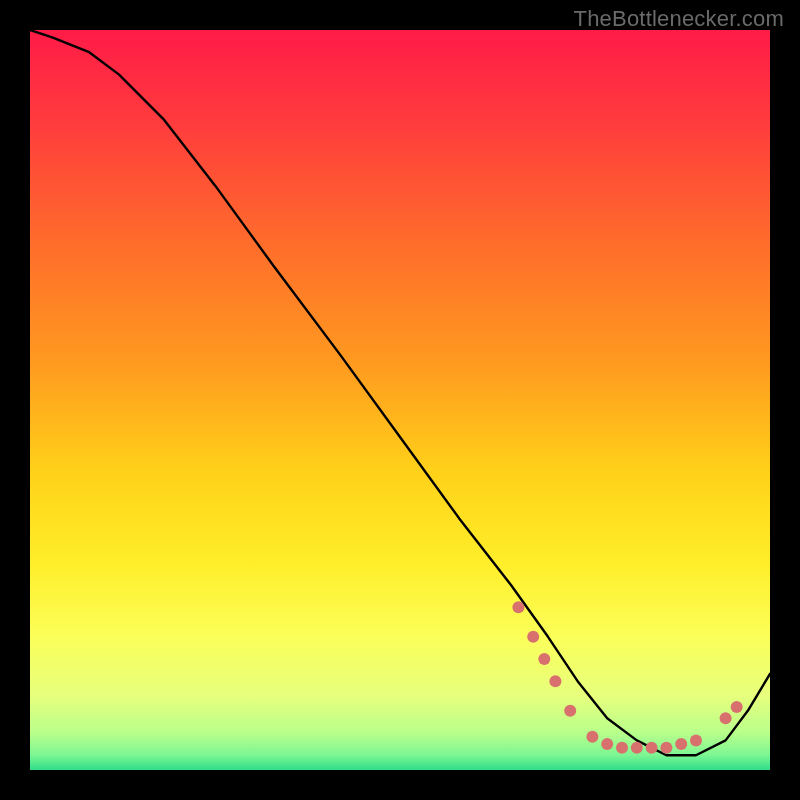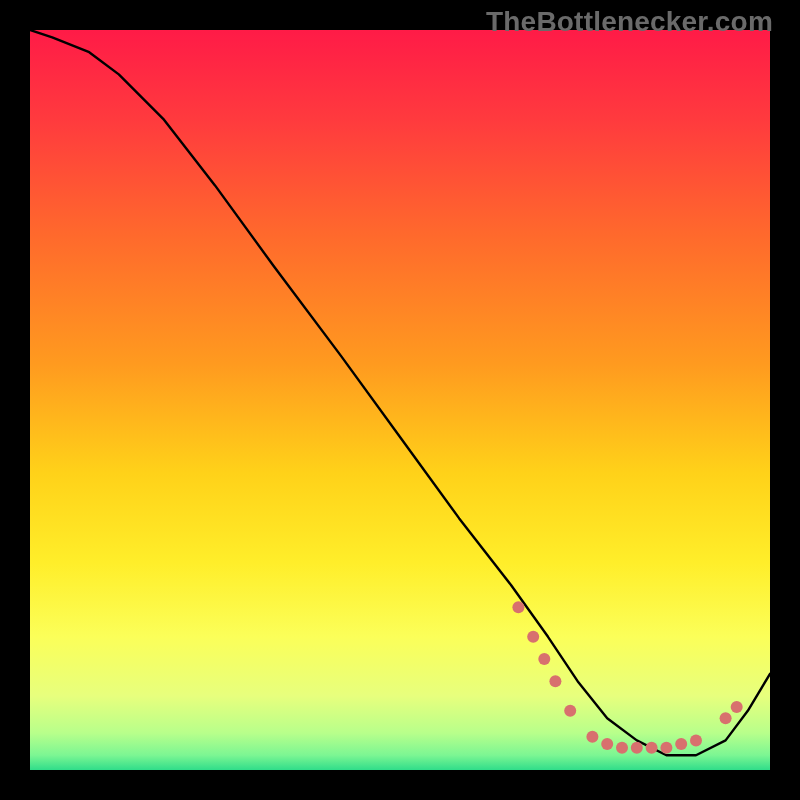--- a/index.html
+++ b/index.html
@@ -13,24 +13,24 @@
   }
   .stage {
     position: relative;
     width: 800px;
     height: 800px;
     background: #000;
   }
   .watermark {
     position: absolute;
     top: 6px;
-    right: 27px;
+    right: 16px;
     color: #6a6a6a;
-    font-size: 28px;
-    font-weight: 700;
+    font-size: 22px;
+    font-weight: 400;
     letter-spacing: 0.2px;
     z-index: 50;
   }
   
   .plot {
     position: absolute;
     left: 30px;
     top: 30px;
     width: 740px;
     height: 740px;

